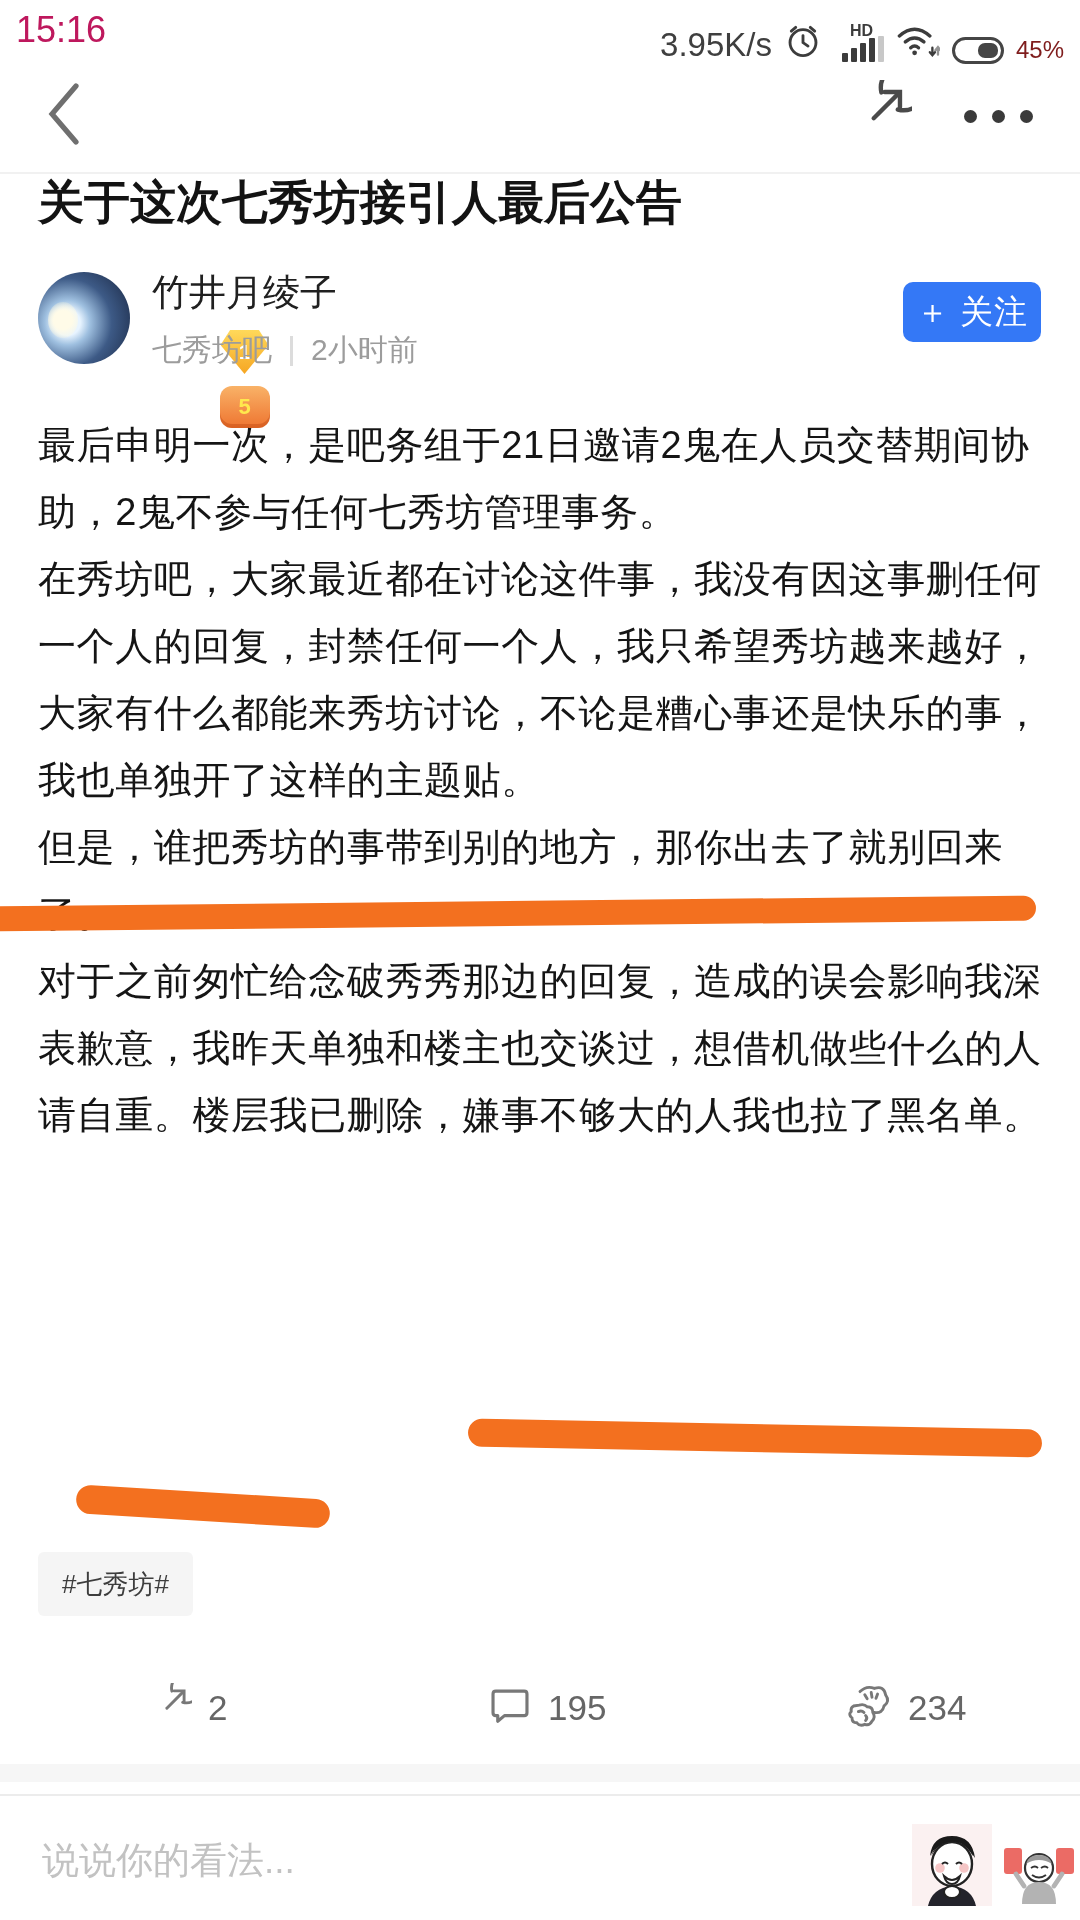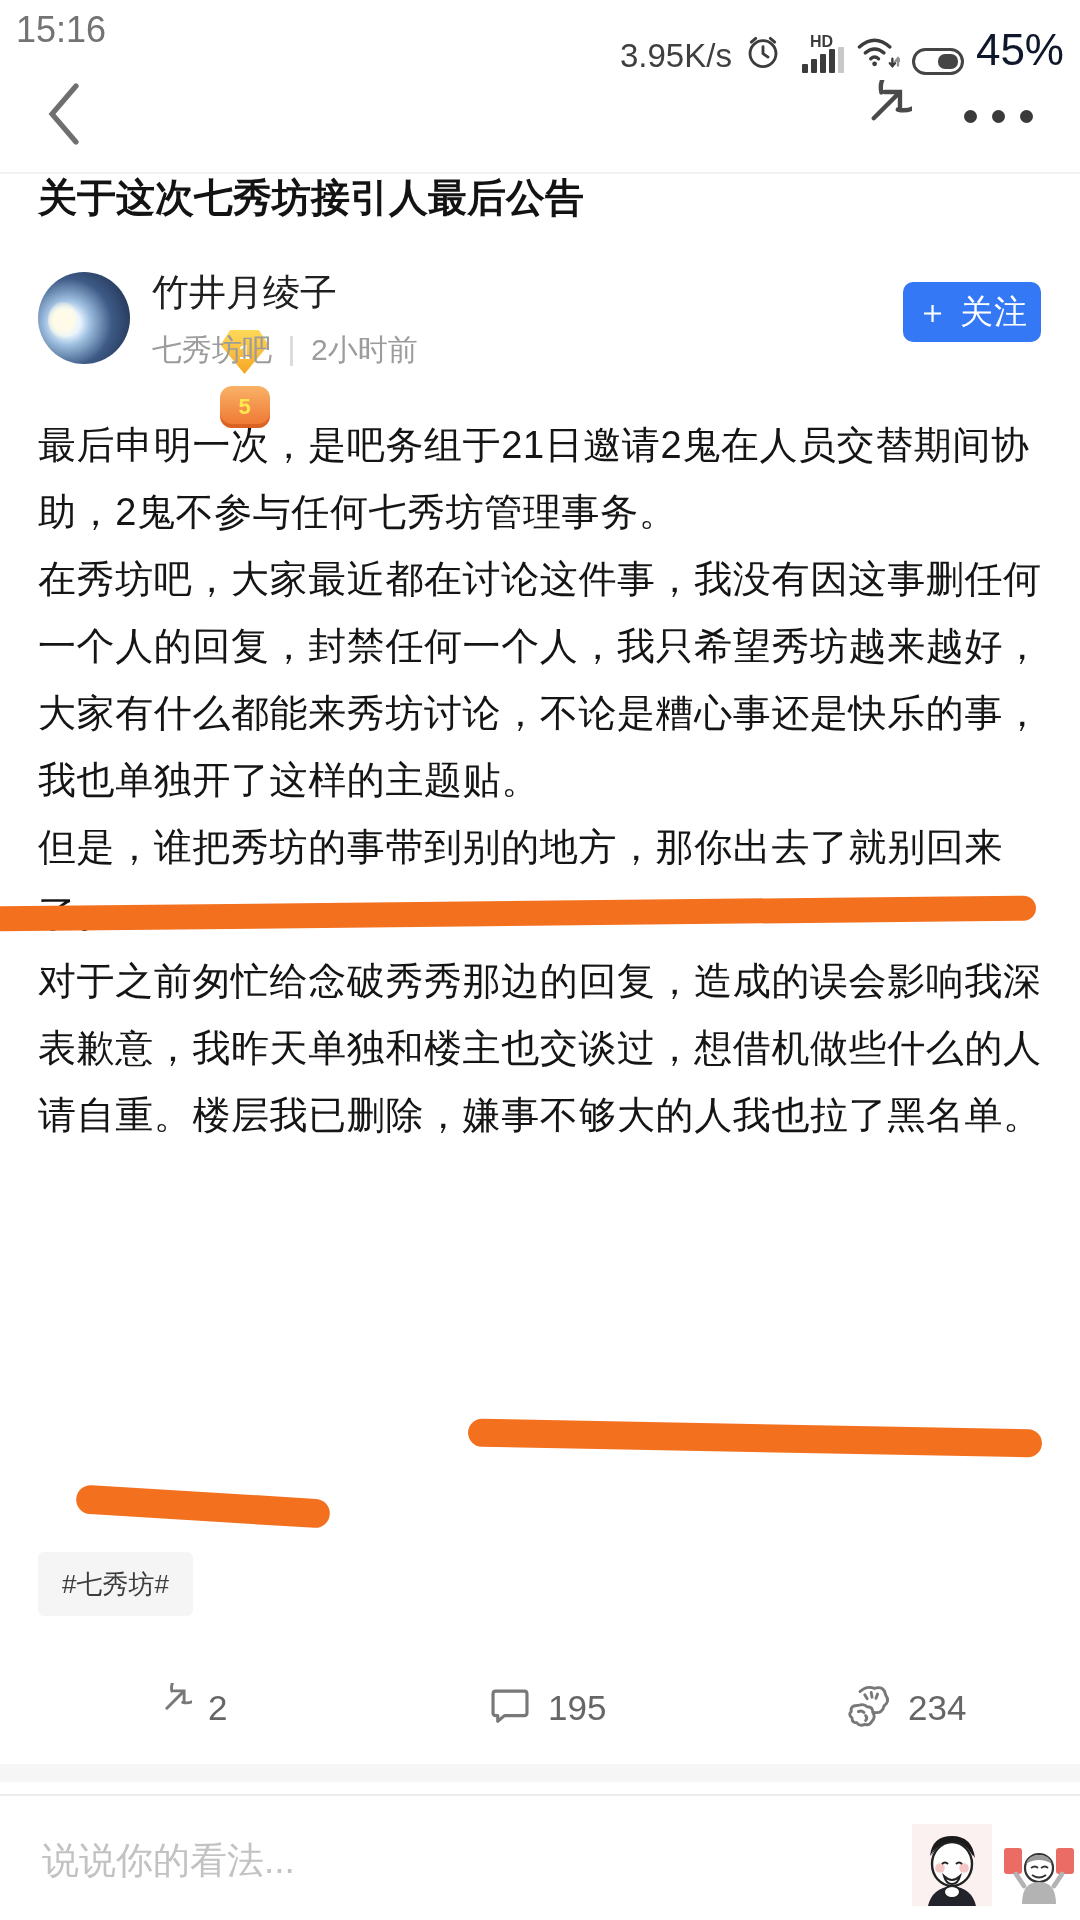--- a/index.html
+++ b/index.html
@@ -3,44 +3,44 @@
 <meta charset="utf-8">
 <style>
   html,body{margin:0;padding:0;background:#fff;}
   .screen{position:relative;width:1080px;height:1920px;background:#fff;overflow:hidden;
           font-family:"Liberation Sans",sans-serif;}
 
   
   .status-bar{position:absolute;top:0;left:0;width:1080px;height:54px;
               display:flex;align-items:center;justify-content:space-between;
               padding:6px 16px 0 16px;box-sizing:border-box;}
-  .status-time{font-size:36px;color:#737373;}
+  .status-time{font-size:36px;color:#be185d;}
   .status-right{display:flex;align-items:flex-end;gap:12px;}
   .net-speed{font-size:33px;color:#3f3f3f;}
   .signal-wrap{position:relative;width:50px;height:40px;}
   .hd-label{position:absolute;top:-2px;left:16px;font-size:16px;font-weight:bold;color:#3c3c3c;}
   .sig-bars{position:absolute;bottom:2px;right:0;display:flex;align-items:flex-end;gap:3px;}
   .sig-bars i{display:block;width:6px;background:#3c3c3c;border-radius:1px;}
   .sig-bars i.b1{height:9px}.sig-bars i.b2{height:14px}.sig-bars i.b3{height:19px}
   .sig-bars i.b4{height:24px}.sig-bars i.b5{height:26px;background:#c8c8c8;}
   .battery{position:relative;width:52px;height:27px;border:3px solid #454545;border-radius:14px;box-sizing:border-box;}
   .battery i{position:absolute;top:3px;bottom:3px;right:3px;width:20px;background:#454545;border-radius:7px;}
-  .battery-percent{font-size:44px;color:#0f172a;margin-top:39px;}
+  .battery-percent{font-size:24px;color:#7f1d1d;margin-top:39px;}
 
   
   .nav-bar{position:absolute;top:58px;left:0;width:1080px;height:112px;}
   .back-btn{position:absolute;left:36px;top:18px;width:70px;height:80px;display:flex;align-items:center;}
   .share-btn{position:absolute;left:842px;top:22px;width:70px;height:70px;}
   .more-btn{position:absolute;left:958px;top:40px;width:80px;height:36px;display:flex;align-items:center;justify-content:center;gap:15px;}
   .more-btn i{width:13px;height:13px;border-radius:50%;background:#3a3a3a;display:block;}
   .nav-divider{position:absolute;top:172px;left:0;width:1080px;height:2px;background:#f1f1f1;}
 
   
   .post-title{position:absolute;left:38px;top:174px;width:1004px;margin:0;
-              font-size:39px;line-height:1.25;font-weight:700;color:#131313;}
+              font-size:46px;line-height:1.25;font-weight:700;color:#131313;}
   .avatar{position:absolute;left:38px;top:272px;width:92px;height:92px;border-radius:50%;
           background:radial-gradient(circle at 32% 55%, #e8f4ff 0 16%, #9fc0e0 28%, #3d5a86 55%, #17233d 100%);
           overflow:hidden;}
   .avatar::after{content:"";position:absolute;left:10px;top:30px;width:30px;height:36px;border-radius:50%;
           background:radial-gradient(circle,#fffbe8 0 40%,rgba(255,250,220,.25) 75%,transparent 100%);}
   .author-name-row{position:absolute;left:152px;top:268px;display:flex;align-items:center;gap:12px;flex-direction:column;}
   .author-name{font-size:37px;color:#202020;font-weight:500;}
   .level-badge{width:48px;height:44px;display:flex;align-items:center;justify-content:center;
                background:linear-gradient(180deg,#ffd95a,#f6a623);
                clip-path:polygon(20% 0,80% 0,100% 34%,50% 100%,0 34%);

